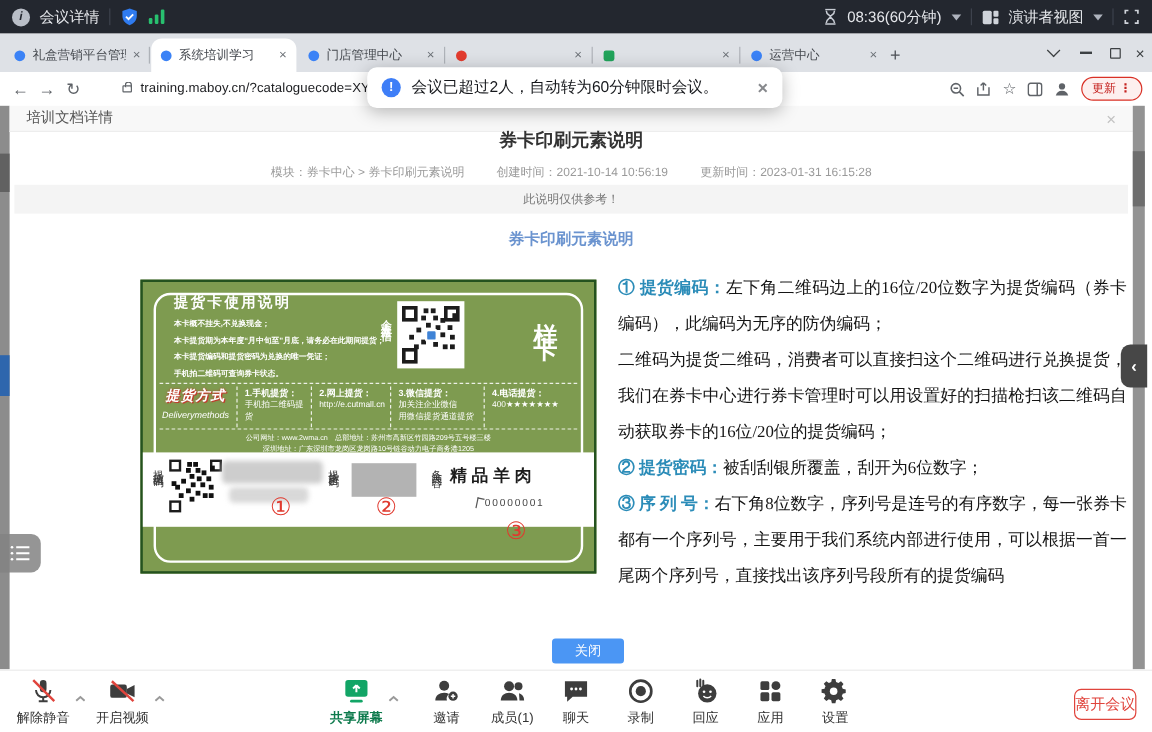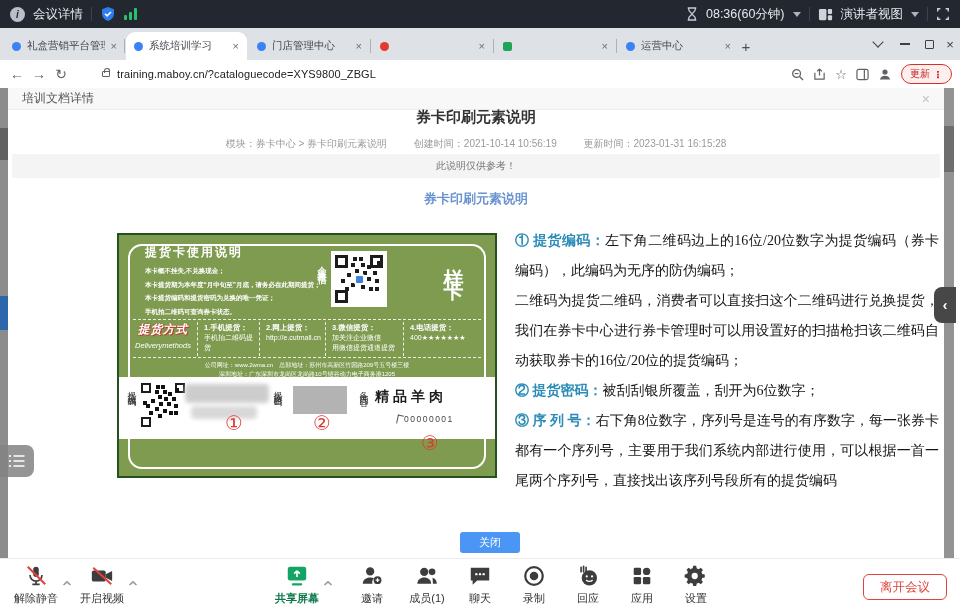--- a/index.html
+++ b/index.html
@@ -164,21 +164,21 @@
     border-radius:8px 0 0 8px; color:#fff; display:flex; align-items:center; justify-content:center;
     font-size:14px; font-weight:bold; z-index:5; }
   .collapse-tab::before { content:"‹"; }
 
   
   .meet-bottom { position:absolute; left:0; top:558px; width:960px; height:52px; background:#fff;
     border-top:1px solid #ebebeb; }
   .mi { position:absolute; top:5px; width:64px; display:flex; flex-direction:column; align-items:center; gap:3px; }
   .mi .ml { font-size:11px; color:#333; white-space:nowrap; }
   .caret { position:absolute; top:14px; }
-  .leave-btn { position:absolute; right:13px; top:15px; height:26px; padding:0 16px; border:1px solid #e0443c;
+  .leave-btn { position:absolute; right:13px; top:15px; height:26px; padding:0 0; border:1px solid #e0443c;
     border-radius:6px; color:#e0443c; font-size:12.5px; display:flex; align-items:center; background:#fff; }
 </style>
 </head>
 <body>
 
 <div class="stage">
 
   <div class="meet-top">
     <div class="mt-group">
       <span class="info-circ">i</span>
@@ -409,20 +409,25 @@
     </div>
 
     <div class="close-btn">关闭</div>
 
     <div class="scrollbar">
       <div class="scroll-thumb"></div>
     </div>
     <div class="collapse-tab"></div>
   </div>
 
+  <div class="toast">
+    <span class="toast-ic"></span>
+    <span class="toast-text">会议已超过2人，自动转为60分钟限时会议。</span>
+    <span class="toast-close"></span>
+  </div>
 
   <div class="meet-bottom">
     <div class="mi" style="left:4px">
       <svg width="24" height="24" viewBox="0 0 26 26">
           <rect x="10" y="3" width="6" height="11" rx="3" fill="#3d3d3d"></rect>
           <path d="M6.5 12a6.5 6.5 0 0 0 13 0" fill="none" stroke="#3d3d3d" stroke-width="1.8"></path>
           <path d="M13 18.5V22M9 22h8" stroke="#3d3d3d" stroke-width="1.8"></path>
           <path d="M4 3l19 19" stroke="#e0443c" stroke-width="2.2"></path>
         </svg>
       <span class="ml">解除静音</span>

